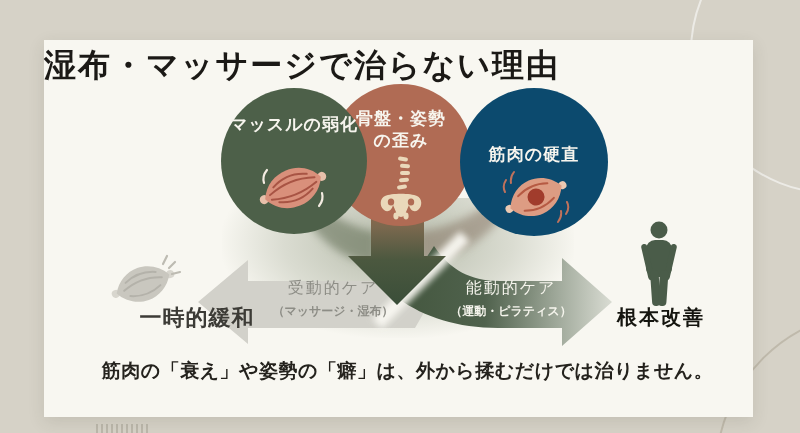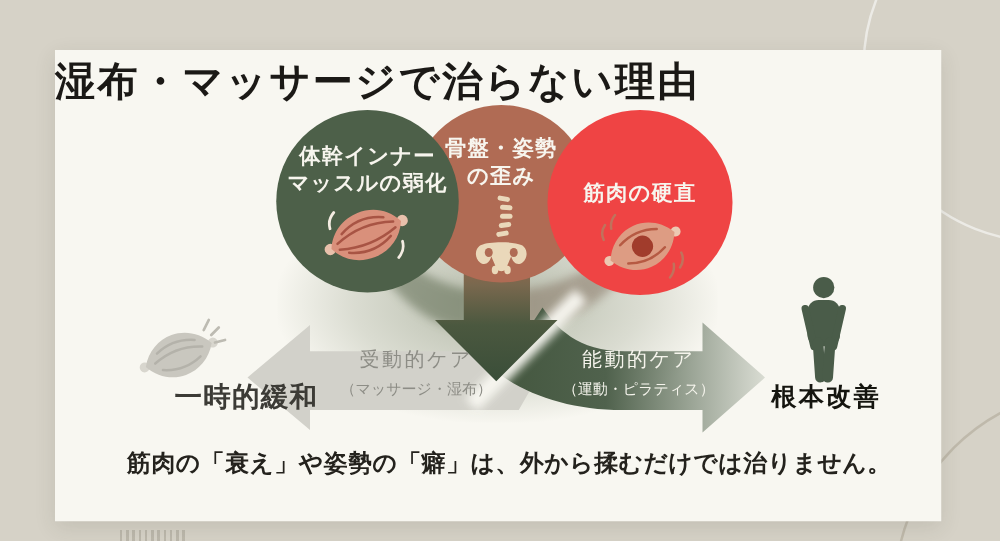--- a/index.html
+++ b/index.html
@@ -23,34 +23,34 @@
   .title{position:absolute;left:44px;top:44px;width:709px;text-align:left;
     font-family:"Liberation Serif","DejaVu Serif",serif;font-weight:700;font-size:32px;
     letter-spacing:2px;color:#1b1916;}
   
   .glow{position:absolute;left:222px;top:198px;width:352px;height:140px;
     background:radial-gradient(ellipse at 50% 32%,rgba(112,124,96,.5) 0%,rgba(112,124,96,.22) 46%,rgba(112,124,96,0) 72%);}
   
   .circle{position:absolute;border-radius:50%;}
   .c1{left:221px;top:88px;width:146px;height:146px;background:#4d6049;z-index:3;}
   .c2{left:330px;top:84px;width:142px;height:142px;background:#b06b54;z-index:2;}
-  .c3{left:438px;top:88px;width:148px;height:148px;background:#ef4444;z-index:3;}
+  .c3{left:460px;top:88px;width:148px;height:148px;background:#0c4a6e;z-index:3;}
   .circle-label{position:absolute;width:100%;text-align:center;color:#f7f5ee;font-weight:700;
     font-size:17px;line-height:1.32;letter-spacing:1px;}
   .c1 .circle-label{top:26px;}
   .c2 .circle-label{top:24px;}
   .c3 .circle-label{top:56px;}
   .icon-svg{position:absolute;z-index:4;}
   .svg-layer{position:absolute;left:0;top:0;z-index:1;}
   
   .arrow-text{position:absolute;z-index:5;text-align:center;}
   .passive-text{left:252px;top:278px;width:162px;color:#8d8d86;}
   .active-text{left:428px;top:278px;width:166px;color:#f5f4ec;}
   .arrow-text .main{font-size:16px;font-weight:400;letter-spacing:2px;}
-  .arrow-text .sub{font-size:12px;font-weight:400;letter-spacing:0;margin-top:4px;}
+  .arrow-text .sub{font-size:12px;font-weight:700;letter-spacing:0;margin-top:4px;}
   .result{position:absolute;z-index:5;text-align:center;font-weight:700;}
   .result-left{left:88px;top:303px;width:130px;font-size:22px;color:#3c3b36;letter-spacing:1px;margin-left:44px;}
   .result-right{left:599px;top:304px;width:124px;font-size:20px;color:#15150f;letter-spacing:2px;}
   .footer-line{position:absolute;left:53px;width:709px;text-align:center;font-weight:700;
     color:#24221d;font-size:19px;letter-spacing:.5px;z-index:5;}
   .fl1{top:358px;}
   .fl2{top:385px;}
 </style>
 </head>
 <body>
@@ -104,21 +104,20 @@
       <rect x="646" y="240" width="26" height="37" rx="9"></rect>
       <rect x="641" y="244" width="6" height="37" rx="3" transform="rotate(-13 644 246)"></rect>
       <rect x="671" y="244" width="6" height="37" rx="3" transform="rotate(13 674 246)"></rect>
       <rect x="650" y="270" width="8.5" height="36" rx="4" transform="rotate(-4 654 272)"></rect>
       <rect x="660" y="270" width="8.5" height="36" rx="4" transform="rotate(4 664 272)"></rect>
     </g>
   </svg>
 
   <div class="circle c1">
     <div class="circle-label">
-      <div>体幹インナー</div>
       <div>マッスルの弱化</div>
     </div>
     <svg class="icon-svg" style="left:34px;top:72px" width="76" height="56" viewBox="0 0 76 56">
       <g transform="rotate(-22 38 28)">
         <circle cx="7" cy="28" r="4.5" fill="#e8c0ab"></circle>
           <circle cx="69" cy="28" r="4.5" fill="#e8c0ab"></circle>
         <path d="M8 28 C14 15 26 9 38 9 C50 9 62 15 68 28 C62 41 50 47 38 47 C26 47 14 41 8 28 Z" fill="#d9907b"></path>
         <path d="M20 20 Q38 11 56 20 M14 26 Q38 17 62 26 M14 31 Q38 39 62 31 M20 36 Q38 45 56 36" stroke="#a85444" stroke-width="2" fill="none" stroke-linecap="round"></path>
       </g>
       <path d="M12 10 Q7 16 9 23 M64 46 Q69 40 67 33" stroke="#f4ece2" stroke-width="2.2" fill="none" stroke-linecap="round"></path>

